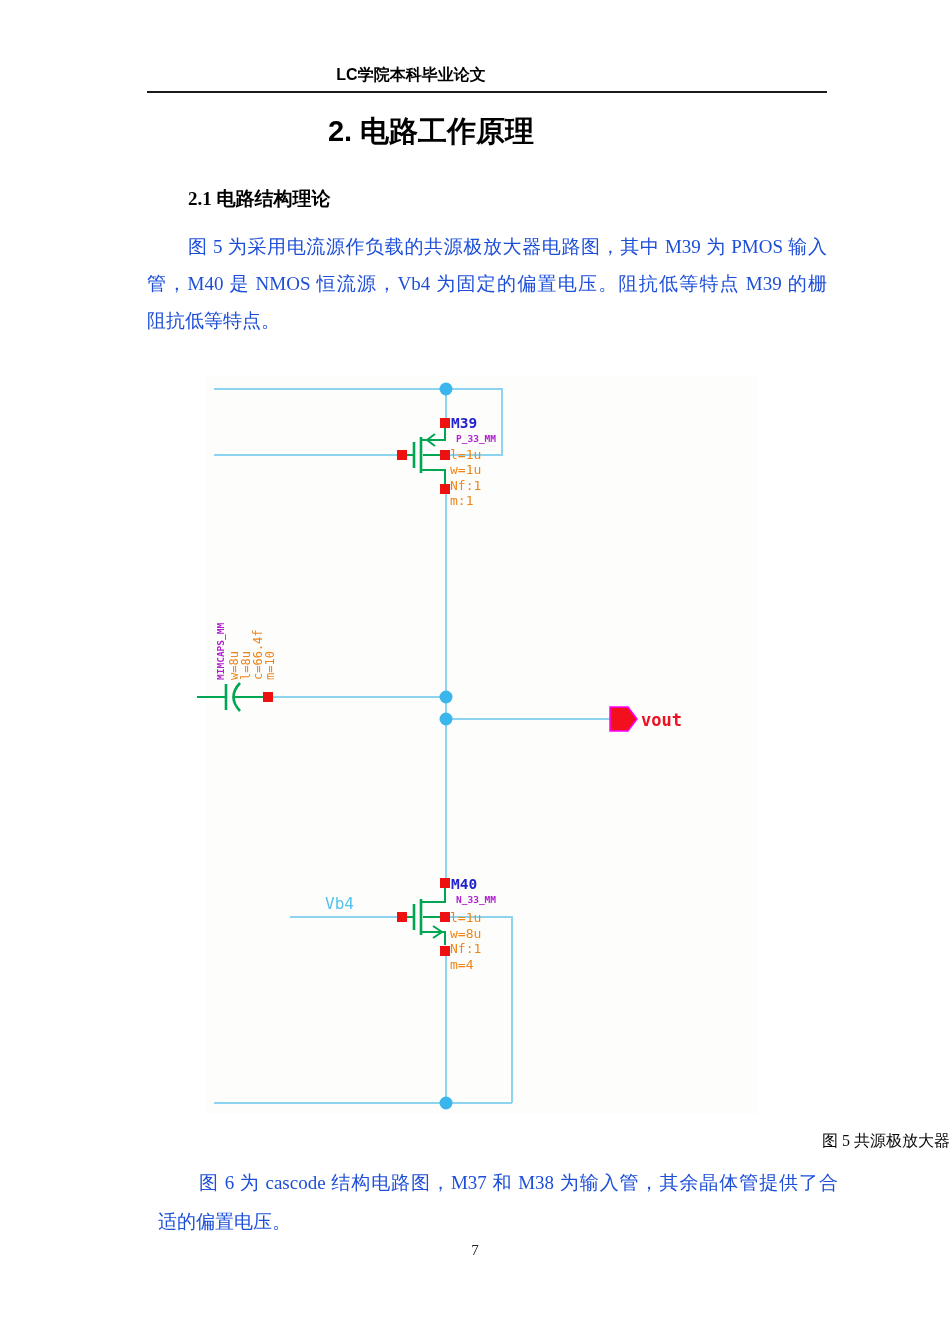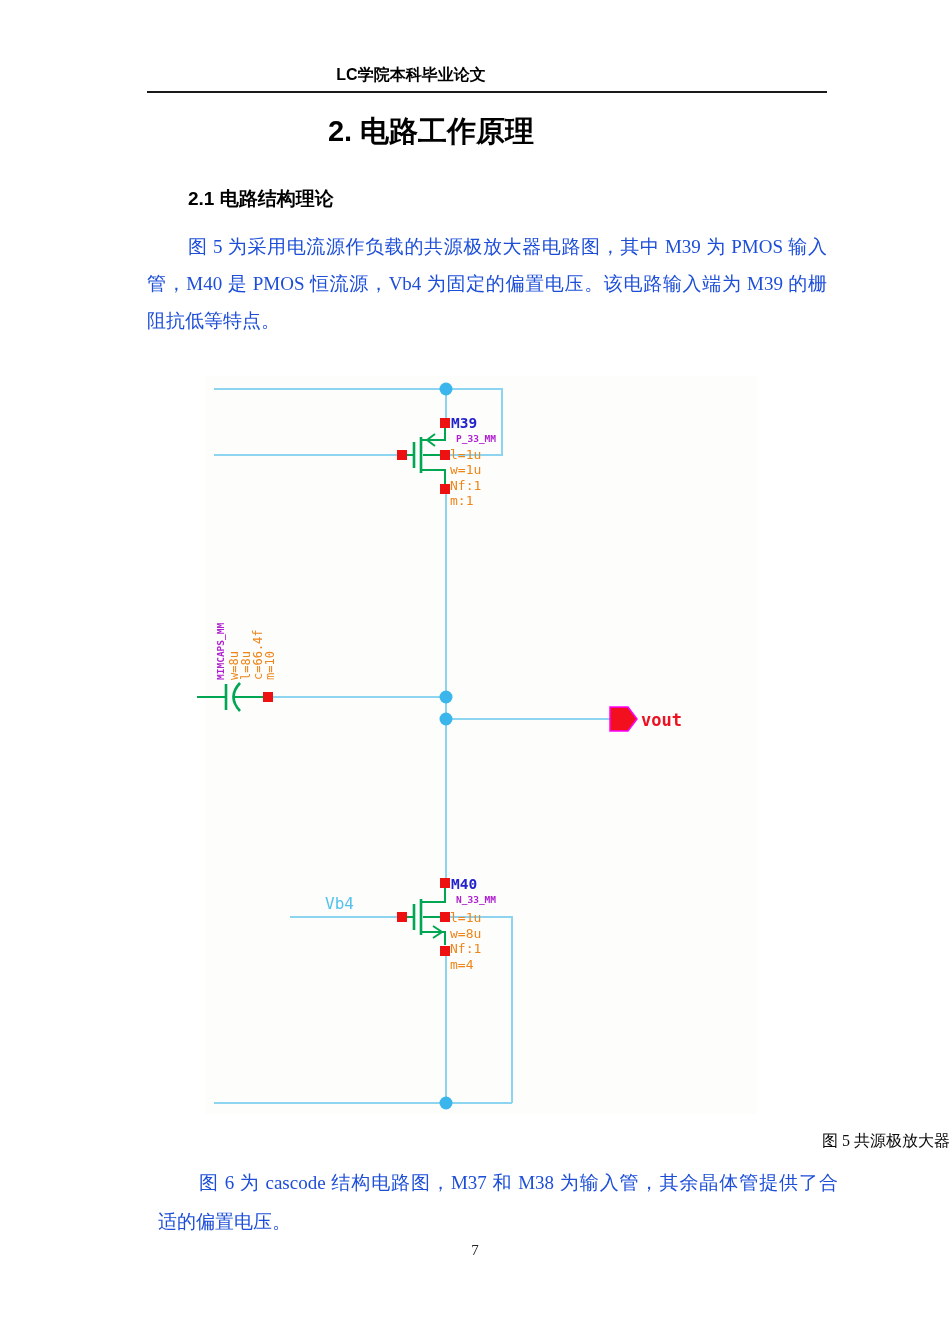--- a/index.html
+++ b/index.html
@@ -16,21 +16,21 @@
     font-weight:700;font-size:16px;line-height:22px;color:#000;
   }
   .header-rule{left:147px;top:91px;width:680px;height:2px;background:#1a1a1a;}
   .chapter-title{
     left:0;top:112px;width:862px;text-align:center;
     font-family:"Liberation Sans","DejaVu Sans",sans-serif;
     font-weight:700;font-size:29px;line-height:38px;color:#000;
   }
   .section-heading{
     left:188px;top:187px;
-    font-family:Liberation Sans, sans-serif;
+    font-family:Liberation Serif, serif;
     font-weight:700;font-size:19px;line-height:24px;color:#000;
   }
   .para{left:147px;width:680px;font-size:19px;color:#1d4ed8;}
   .para .ln{height:37px;line-height:37px;white-space:nowrap;}
   .para .just{text-align:justify;text-align-last:justify;white-space:normal;height:37px;overflow:hidden;}
   .para .indent{padding-left:41px;}
   .p2 .ln{height:39px;line-height:39px;}
   .fig-caption{
     left:0;top:1130px;width:950px;text-align:right;
     font-size:16px;line-height:22px;color:#0b0b0b;
@@ -62,21 +62,21 @@
 
   <div class="abs doc-header">LC学院本科毕业论文</div>
   <div class="abs header-rule"></div>
 
   <div class="abs chapter-title">2. 电路工作原理</div>
 
   <div class="abs section-heading">2.1 电路结构理论</div>
 
   <div class="abs para" style="top:228px;">
     <div class="ln just indent">图 5 为采用电流源作负载的共源极放大器电路图，其中 M39 为 PMOS 输入</div>
-    <div class="ln just">管，M40 是 PMOS 恒流源，Vb4 为固定的偏置电压。该电路输入端为 M39 的栅</div>
+    <div class="ln just">管，M40 是 NMOS 恒流源，Vb4 为固定的偏置电压。阻抗低等特点 M39 的栅</div>
     <div class="ln">阻抗低等特点。</div>
   </div>
 
   <svg id="schematic" class="abs" width="575" height="748" viewBox="195 372 575 748">
 
     <rect x="205" y="376" width="552" height="738" fill="#fdfdfc"></rect>
 
     <g>
       <polyline class="wire" points="214,389 446,389"></polyline>
       <polyline class="wire" points="446,389 502,389 502,455 450,455"></polyline>

